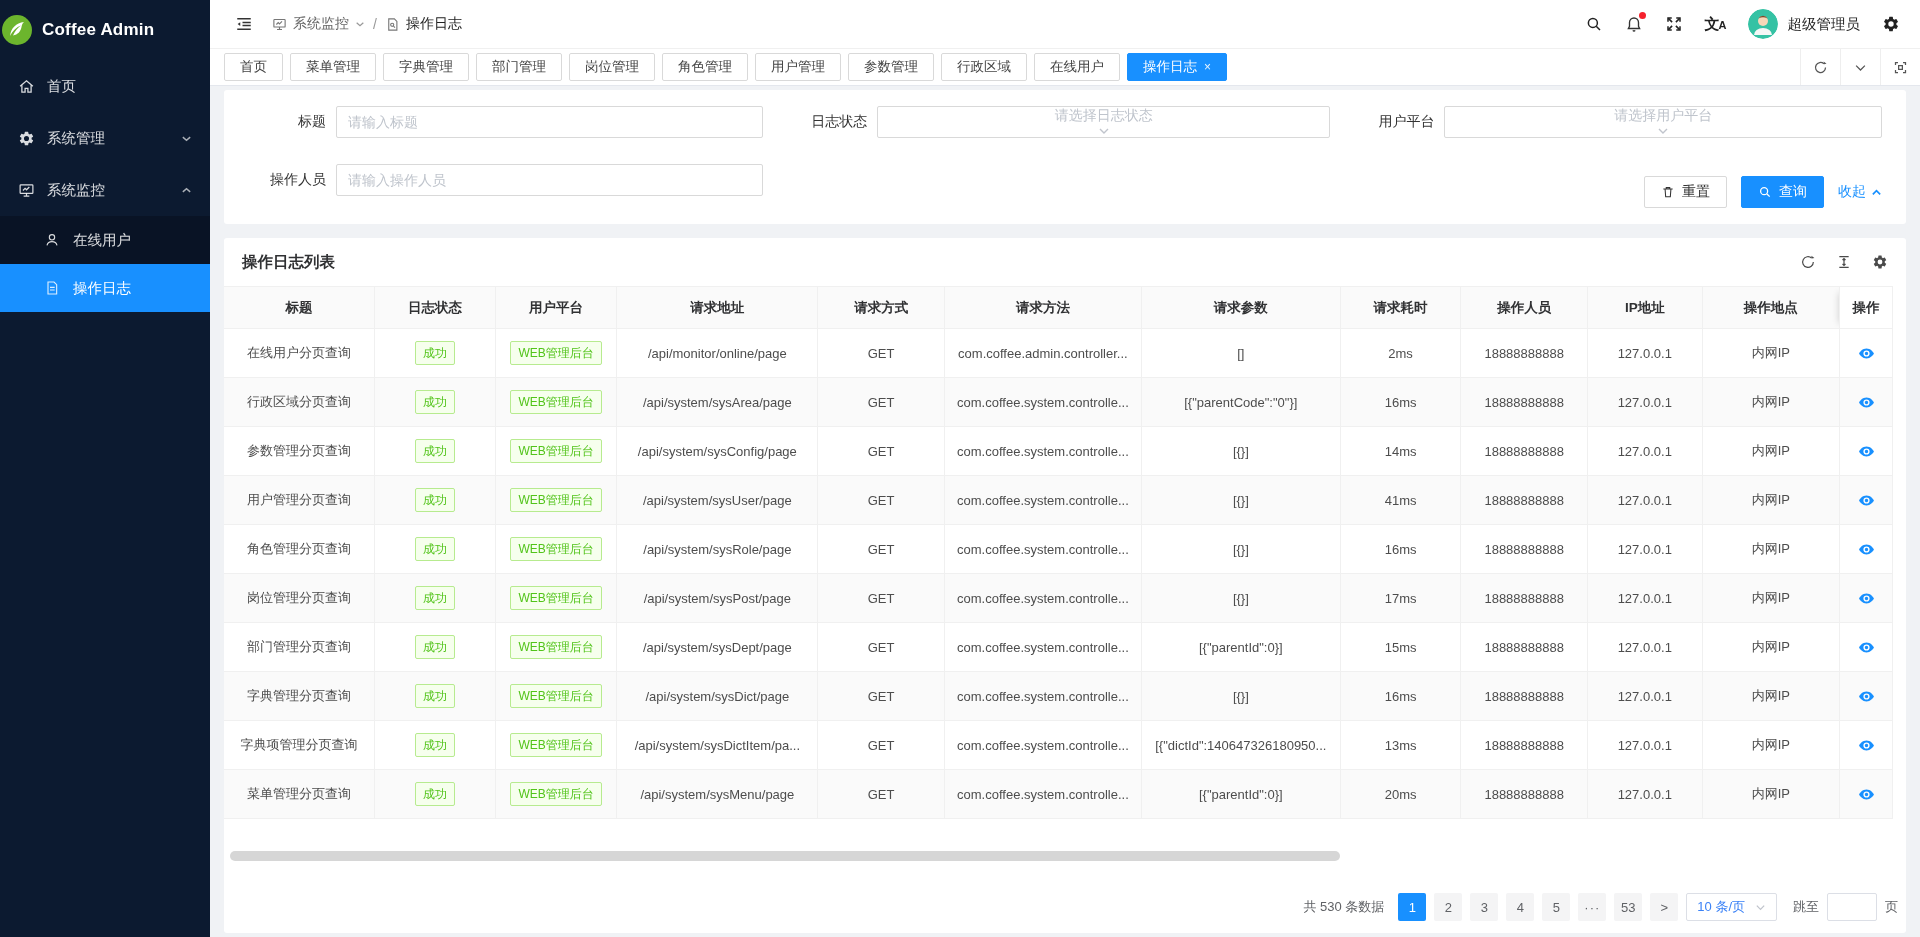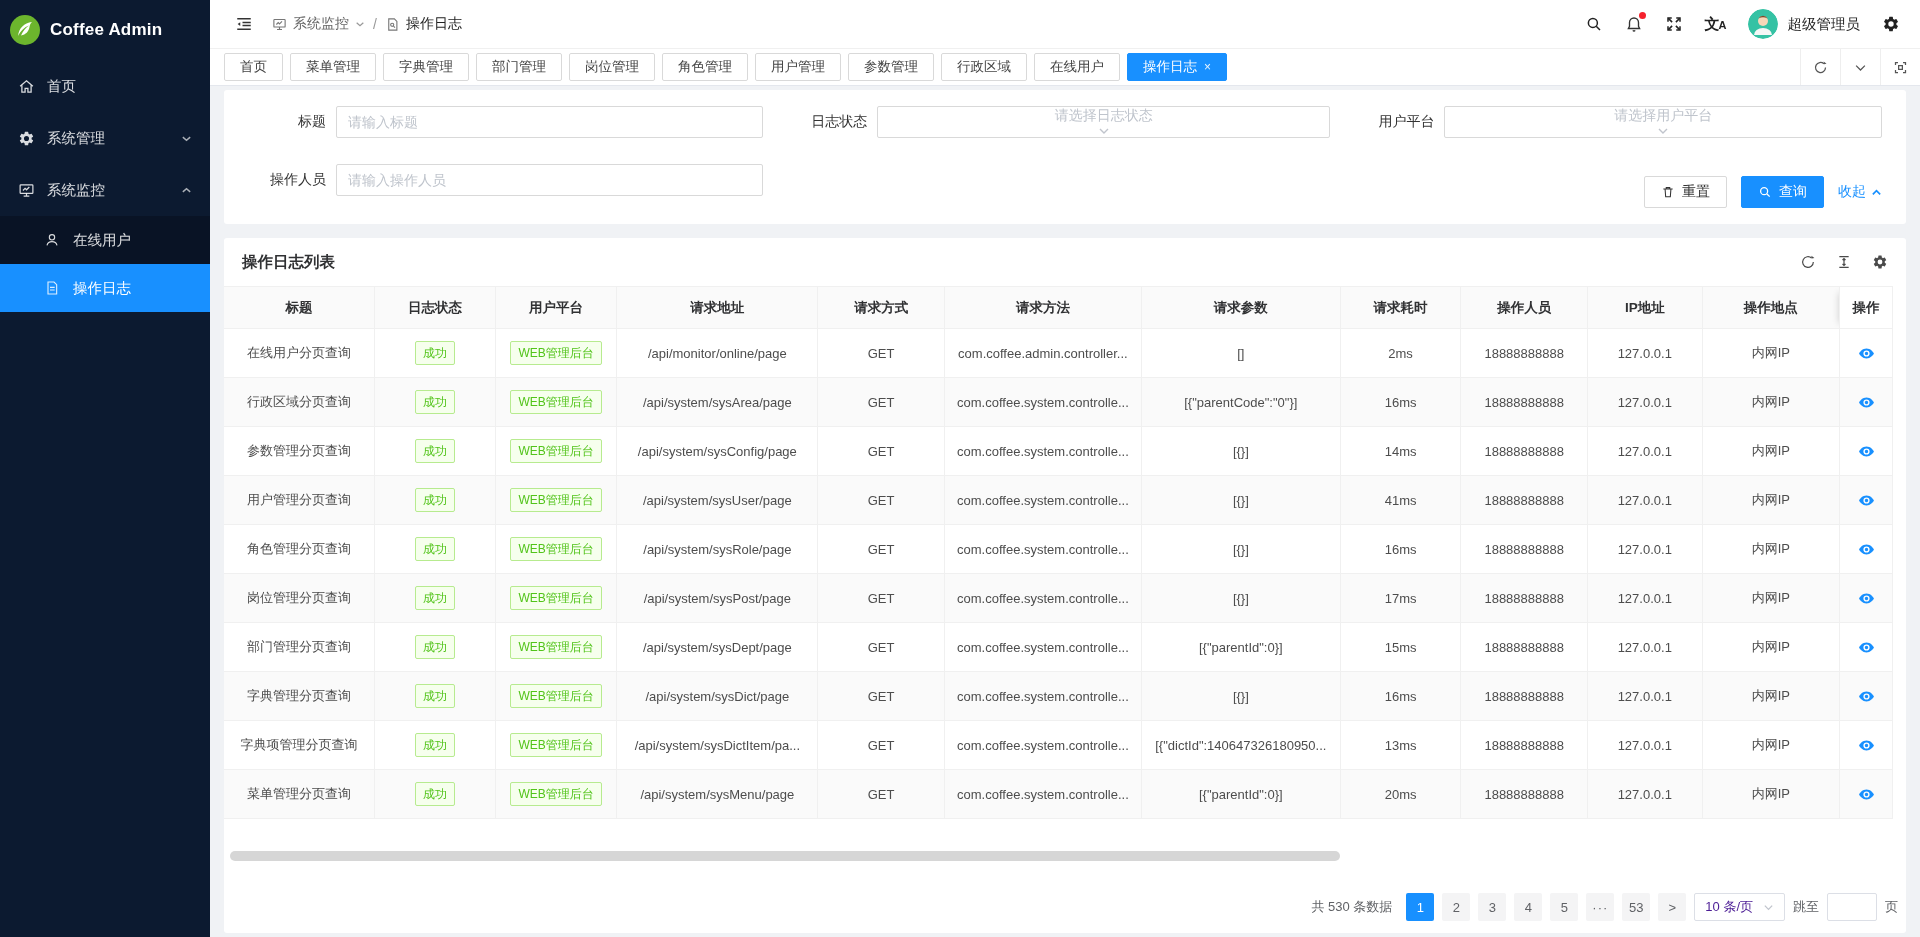--- a/index.html
+++ b/index.html
@@ -2,21 +2,21 @@
 <html><head>
 <meta charset="utf-8">
 <style>
   * { margin:0; padding:0; box-sizing:border-box; }
   html,body { width:1920px; height:937px; overflow:hidden; }
   body { font-family:"Liberation Sans","DejaVu Sans",sans-serif; font-size:14px; color:#333; background:#f0f2f5; display:flex; }
   svg { display:block; }
 
   
   .sidebar { width:210px; height:100%; background:#0c1a30; color:rgba(255,255,255,.85); flex:none; display:flex; flex-direction:column; }
-  .logo { height:60px; display:flex; align-items:center; padding-left:10px; gap:10px;text-align:center; }
+  .logo { height:60px; display:flex; align-items:center; padding-left:2px; gap:10px;text-align:center; }
   .logo-title { color:#fff; font-weight:bold; font-size:17px; letter-spacing:.2px; }
   .menu-item { height:52px; display:flex; align-items:center; padding:0 18px; gap:12px; cursor:pointer; font-size:14.5px; }
   .menu-item .mi-label { flex:1; }
   .menu-item .chev { color:rgba(255,255,255,.65); }
   .submenu { background:#091325; }
   .submenu .menu-item { padding-left:44px; height:48px; }
   .submenu .menu-item.active { background:#1890ff; color:#fff; }
   .s-icon { width:17px; height:17px; color:rgba(255,255,255,.85); flex:none; }
 
   
@@ -94,23 +94,23 @@
 
   .hscrollbar { position:absolute; left:6px; bottom:72px; height:10px; width:100%; }
   .hscroll-thumb { width:66%; height:10px; border-radius:5px; background:#d6d6d6; cursor:pointer; }
 
   
   .pagination { position:absolute; right:8px; bottom:12px; display:flex; align-items:center; gap:8px; font-size:13px; color:#606266; }
   .pg-total { margin-right:6px; color:#606266; }
   .pg-btn { min-width:28px; height:28px; padding:0 6px; border-radius:2px; background:#f4f4f5; color:#606266; display:inline-flex; align-items:center; justify-content:center; cursor:pointer; font-size:13px; }
   .pg-btn.active { background:#1890ff; color:#fff; }
   .pg-btn.ellipsis { letter-spacing:1px; }
-  .pg-size { height:28px; border:1px solid #dcdfe6; border-radius:2px; background:#fff; display:flex; align-items:center; gap:10px; padding:0 10px; color:#4c1d95; cursor:pointer; }
+  .pg-size { height:28px; border:1px solid #dcdfe6; border-radius:2px; background:#fff; display:flex; align-items:center; gap:10px; padding:0 10px; color:#3b82f6; cursor:pointer; }
   .pg-size svg { width:11px; height:11px; color:#c0c4cc; }
-  .pg-jump { display:flex; align-items:center; gap:8px; }
+  .pg-jump { display:flex; align-items:center; gap:8px;margin-left:8px; }
   .pg-jump input { width:50px; height:28px; border:1px solid #dcdfe6; border-radius:2px; outline:none; text-align:center; font-family:inherit; }
 </style>
 </head>
 <body>
 
 <aside class="sidebar">
   <div class="logo">
     <span>
       <svg width="30" height="30" viewBox="0 0 30 30">
           <circle cx="15" cy="15" r="15" fill="#6cb52d"></circle>

